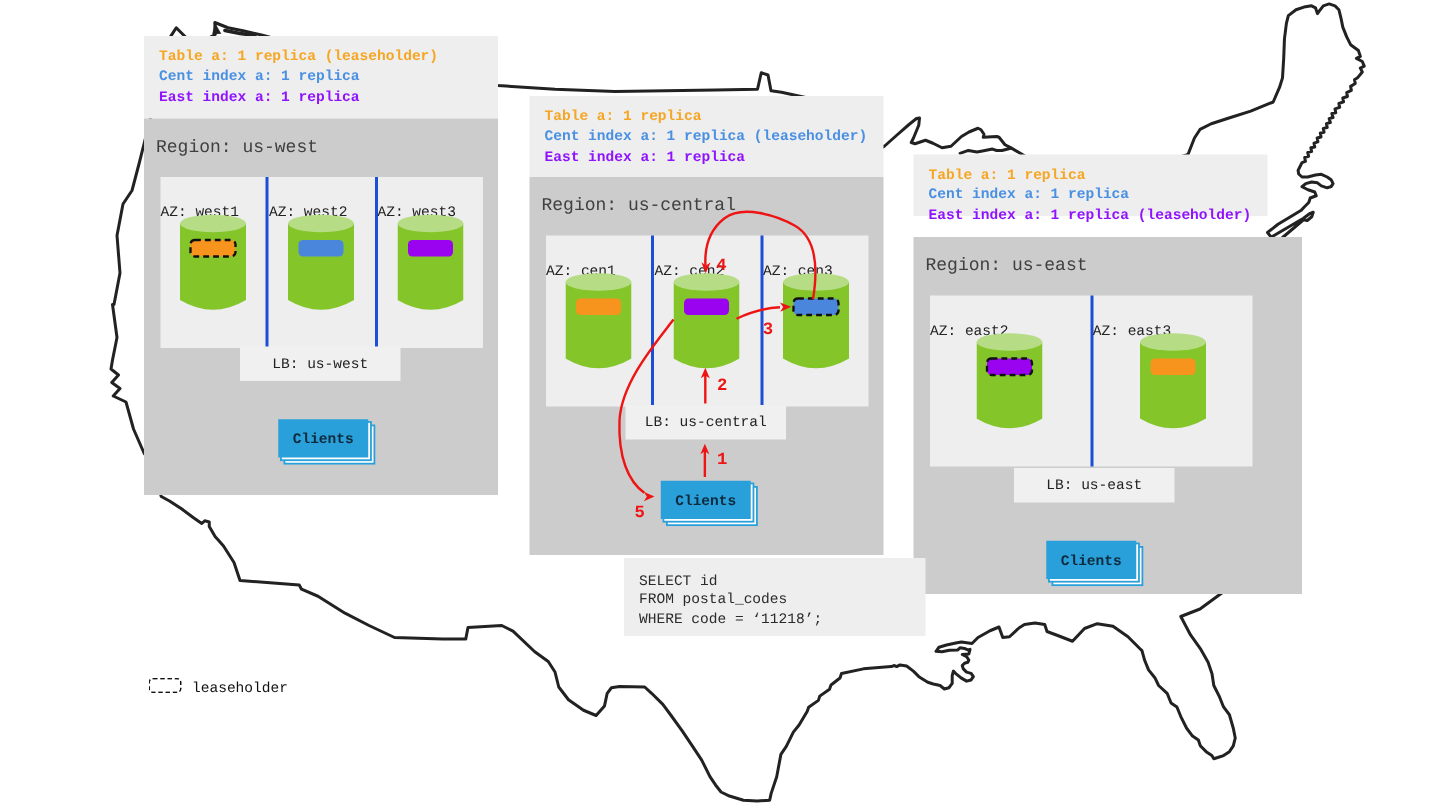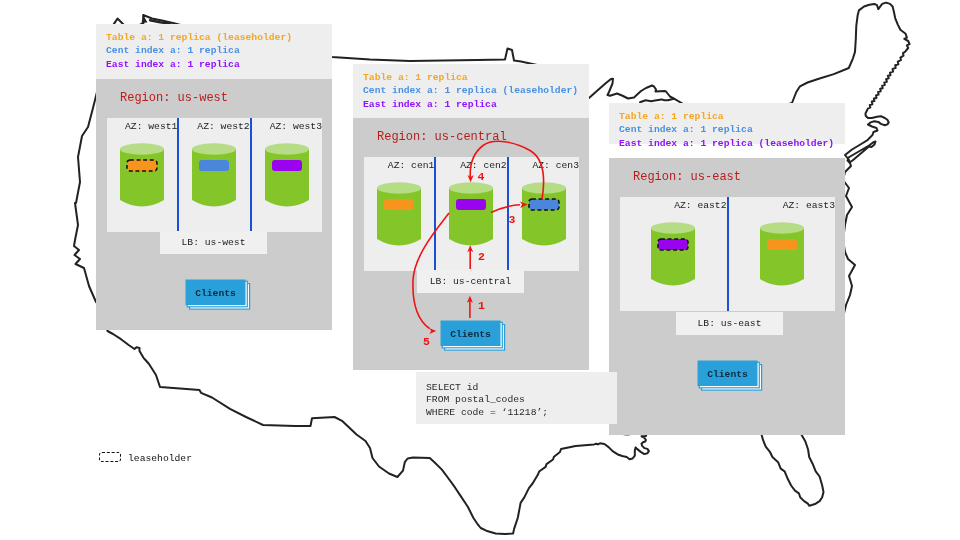--- a/index.html
+++ b/index.html
@@ -2,25 +2,25 @@
 <html><head>
 <meta charset="utf-8">
 <style>
   html,body{margin:0;padding:0;}
   body{width:960px;height:540px;position:relative;background:#fff;overflow:hidden;
        font-family:"Liberation Mono", monospace;}
   .abs{position:absolute;}
   .hdr{background:#eeeeee;font-size:9.7px;font-weight:700;line-height:13.4px;padding-top:7px;padding-left:10px;white-space:pre;}
   .hdr .o{color:#f5a623;} .hdr .b{color:#4a90e2;} .hdr .p{color:#9013fe;}
   .region{background:#cccccc;}
-  .rtitle{position:absolute;left:24px;top:12px;font-size:12px;color:#b91c1c;letter-spacing:0;}
+  .rtitle{position:absolute;left:8px;top:12px;font-size:12px;color:#404040;letter-spacing:0;}
   .azarea{position:absolute;left:11px;top:39px;width:215px;height:114px;background:#eeeeee;display:flex;}
   .azcol{position:relative;flex:1 1 0;}
   .azcol + .azcol{border-left:2px solid #1d4ed8;}
-  .azlab{position:absolute;top:3px;left:0;right:0;text-align:right;font-size:9.7px;color:#222;}
+  .azlab{position:absolute;top:18px;left:0;right:0;text-align:left;font-size:9.7px;color:#222;}
   .cyl{position:absolute;left:50%;margin-left:-22px;top:24px;}
   .lb{position:absolute;width:107px;height:23px;background:#f0f0f0;text-align:center;font-size:9.7px;color:#222;line-height:23px;}
   .clients{position:absolute;width:71px;height:37px;}
   .sql{position:absolute;left:416px;top:372px;width:201px;height:52px;box-sizing:border-box;background:#eeeeee;font-size:9.7px;line-height:12.9px;color:#2b2b2b;padding-top:9.5px;padding-left:10px;white-space:pre;}
   .legend{position:absolute;left:99px;top:452px;}
   .legend .box{position:absolute;left:0;top:0;width:20px;height:8px;border:1.5px dashed #111;border-radius:3px;}
   .legend .txt{position:absolute;left:29px;top:1px;font-size:9.7px;color:#111;}
 </style>
 </head>
 <body>
@@ -143,21 +143,21 @@
         <rect x="4.6" y="4.6" width="60" height="25.5" fill="#fff" stroke="#2aa0da" stroke-width="1.2"></rect>
         <rect x="2.3" y="2.3" width="60" height="25.5" fill="#fff" stroke="#2aa0da" stroke-width="1.2"></rect>
         <rect x="0.5" y="0.5" width="60" height="25.5" fill="#2aa0da"></rect>
         <text x="30.5" y="16.5" text-anchor="middle" font-family="Liberation Mono, monospace" font-size="9.7" font-weight="700" fill="#0e2b3d">Clients</text>
       </svg></div>
 </div>
 
 <div class="abs hdr" style="left:609px;top:103px;width:236px;height:41px;box-sizing:border-box;"><span class="o">Table a: 1 replica</span>
 <span class="b">Cent index a: 1 replica</span>
 <span class="p">East index a: 1 replica (leaseholder)</span></div>
-<div class="abs region" style="left:609px;top:158px;width:236px;height:277px;">
+<div class="abs region" style="left:609px;top:158px;width:236px;height:238px;padding-left:23px;">
   <div class="rtitle">Region: us-east</div>
   <div class="azarea">
     <div class="azcol">
         <div class="azlab">AZ: east2</div>
         <div class="cyl"><svg width="44" height="66" viewBox="0 0 44 66">
             <path d="M0,7 L0,58 Q22,71 44,58 L44,7 Z" fill="#84c529"></path>
             <ellipse cx="22" cy="7" rx="22" ry="5.8" fill="#b6dc85"></ellipse>
             <rect x="7" y="18" width="30" height="11" rx="3" fill="#9903ef" stroke="#111" stroke-width="1.55" stroke-dasharray="3.9,2.7"></rect>
           </svg></div>
       </div>

